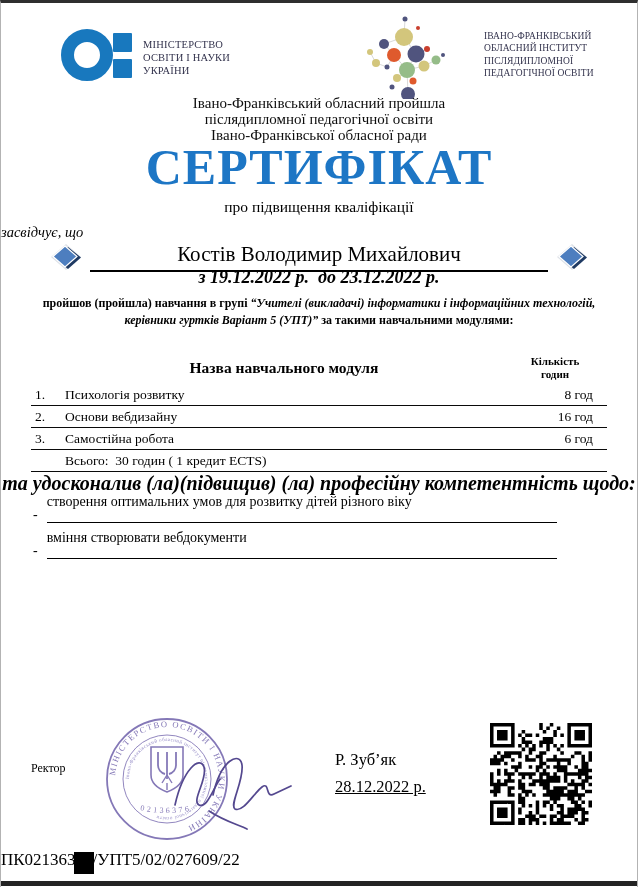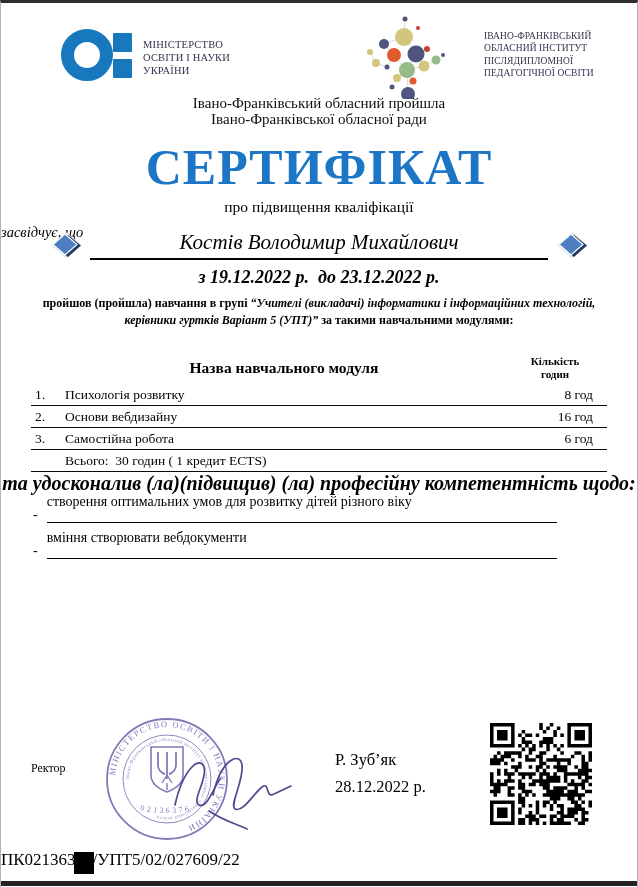--- a/index.html
+++ b/index.html
@@ -9,21 +9,21 @@
   .abs{position:absolute;}
   
   .mon-text{left:142px;top:36px;font-size:10.5px;line-height:1.22;color:#33334d;letter-spacing:.2px;}
   .inst-text{left:483px;top:27px;font-size:9.5px;line-height:1.3;color:#33334d;letter-spacing:.1px;}
   
   .center-institute{left:0;right:0;top:93px;text-align:center;font-size:15px;line-height:1.06;color:#0d0d0d;}
   .cert-title{left:0;right:0;top:138px;text-align:center;font-size:50px;font-weight:bold;letter-spacing:1px;line-height:1.05;}
   .cert-sub{left:0;right:0;top:195px;text-align:center;font-size:15.5px;}
   .attest{left:0;right:0;top:221px;text-align:left;font-style:italic;font-size:14.5px;}
   .name-row{left:48px;right:48px;top:227px;display:flex;align-items:center;}
-  .name-box{flex:1;margin:0 7px;border-bottom:2px solid #000;text-align:center;font-style:italic;font-size:21px;padding-bottom:3px;}
+  .name-box{flex:1;margin:12px 7px;border-bottom:2px solid #000;text-align:center;font-size:21px;padding-bottom:3px;}
   .dates{left:0;right:0;top:264px;text-align:center;font-weight:bold;font-style:italic;font-size:18px;}
   .course{left:26px;right:26px;top:292px;text-align:center;font-size:12px;font-weight:bold;line-height:1.38;}
   .course .q{font-style:italic;}
   
   .modules{left:30px;right:30px;top:352px;}
   .thead{display:grid;grid-template-columns:34px 1fr 104px;align-items:center;}
   .th-name{text-align:center;font-weight:bold;font-size:15.5px;}
   .th-hours{text-align:center;font-weight:bold;font-size:11px;line-height:1.15;}
   .trow{display:grid;grid-template-columns:34px 1fr 104px;border-bottom:1.5px solid #0a0a0a;font-size:13.5px;padding:3px 0 2px;}
   .trow .num{padding-left:4px;}
@@ -32,21 +32,21 @@
   .modules .thead{margin-bottom:4px;}
   
   .competence{left:0;right:0;top:469px;text-align:center;font-weight:bold;font-style:italic;font-size:20px;}
   .bullets{left:32px;right:80px;top:491px;}
   .bullet{display:flex;align-items:flex-end;margin-bottom:7px;font-size:14px;}
   .bullet .dash{margin-right:9px;}
   .bullet .btxt{flex:1;border-bottom:1.3px solid #000;padding-bottom:12px;}
   
   .rector{left:30px;top:758px;font-size:12px;}
   .signer-name{left:334px;top:747px;font-size:16.5px;}
-  .signer-date{left:334px;top:774px;font-size:16.5px;}
+  .signer-date{left:334px;top:774px;font-size:16.5px;text-decoration:underline;}
   .serial{left:0;right:0;top:847px;text-align:left;font-size:17px;}
   .corner-square{left:73px;top:849px;width:20px;height:22px;background:#000;}
   .stamp-wrap{left:101px;top:711px;width:130px;height:130px;opacity:.92;}
   .sig-wrap{left:168px;top:738px;width:130px;height:92px;}
   .qr-wrap{left:489px;top:720px;width:102px;height:102px;}
 </style>
 </head>
 <body>
 
 <div class="page">
@@ -102,20 +102,21 @@
 
   <div class="abs inst-text">
     <div>ІВАНО-ФРАНКІВСЬКИЙ</div>
     <div>ОБЛАСНИЙ ІНСТИТУТ</div>
     <div>ПІСЛЯДИПЛОМНОЇ</div>
     <div>ПЕДАГОГІЧНОЇ ОСВІТИ</div>
   </div>
 
   <div class="abs center-institute">
     <div>Івано-Франківський обласний пройшла</div>
+    <div>післядипломної педагогічної освіти</div>
     <div>Івано-Франківської обласної ради</div>
   </div>
 
   <div class="abs cert-sub">про підвищення кваліфікації</div>
   <div class="abs cert-title" style="color:#1d76c5">СЕРТИФІКАТ</div>
   <div class="abs attest">засвідчує, що</div>
 
   <div class="abs name-row">
     <svg width="34" height="30" viewBox="0 0 34 30">
       <polygon points="17,2 32,15 17,28 2,15" fill="#dde1e7"></polygon>

